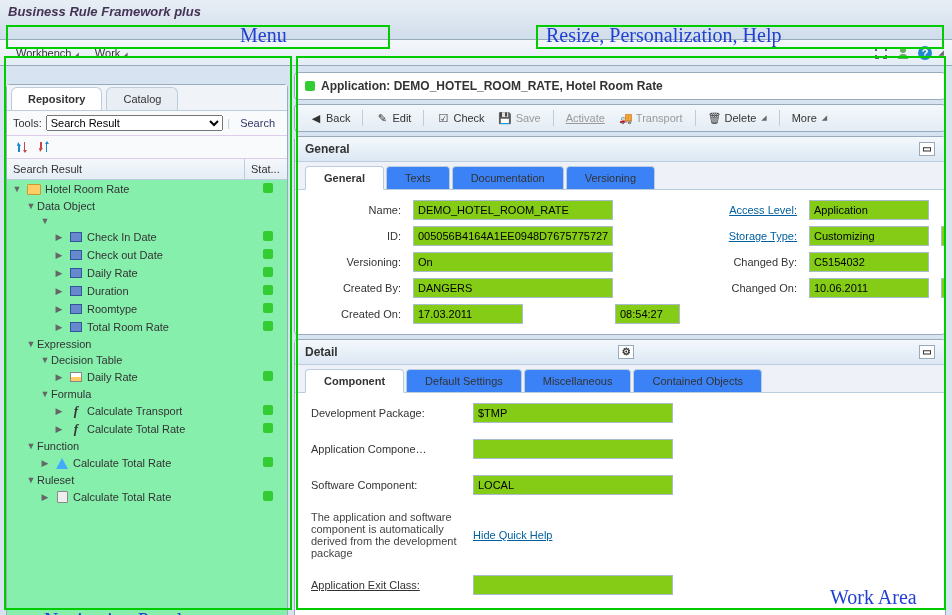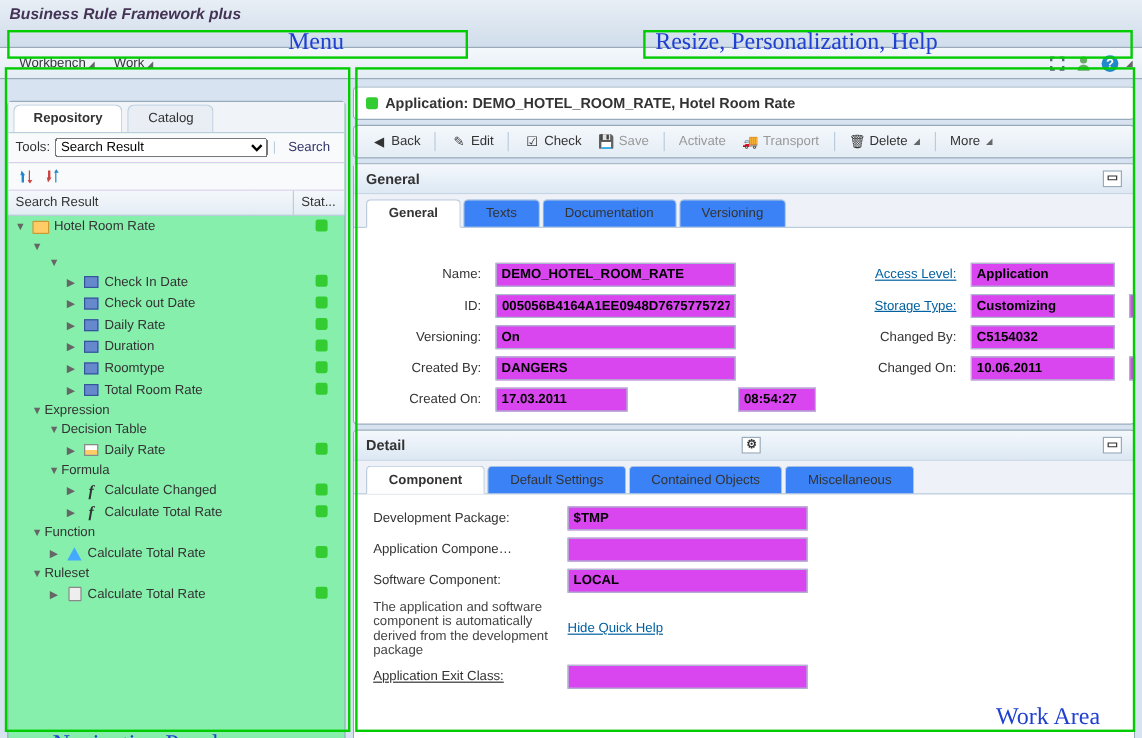--- a/index.html
+++ b/index.html
@@ -51,27 +51,27 @@
 .tb-sep { width: 1px; height: 16px; background: #bcd; margin: 0 4px; }
 .tb-icon { width: 14px; height: 14px; display: flex; align-items: center; justify-content: center; }
 
 .panel { background: #fff; border: 1px solid #9ab; border-radius: 4px; display: flex; flex-direction: column; }
 .panel-title { background: linear-gradient(#f4f8fc,#dce8f4); padding: 5px 10px; font-weight: bold; font-size: 12px; border-bottom: 1px solid #bcd; display: flex; align-items: center; }
 .panel-title .collapse { margin-left: auto; width: 16px; height: 14px; border: 1px solid #9ab; background: #fff; cursor: pointer; text-align: center; line-height: 12px; font-size: 10px; }
 .sub-tabs { display: flex; background: #eef2f8; padding: 4px 10px 0; gap: 2px; border-bottom: 1px solid #bcd; }
 .sub-tab { padding: 5px 18px; font-size: 11px; cursor: pointer; background: #3b82f6; border: 1px solid #bcd; border-bottom: none; border-radius: 4px 4px 0 0; }
 .sub-tab.active { background: #fff; font-weight: bold; border-bottom: 1px solid #fff; margin-bottom: -1px; }
 .panel-body { padding: 10px 16px; }
-.field-grid { display: grid; grid-template-columns: 90px 200px 70px 90px 120px 60px; gap: 6px 12px; align-items: center; font-size: 11px; margin-top: 19px; }
+.field-grid { display: grid; grid-template-columns: 90px 200px 70px 90px 120px 60px; gap: 6px 12px; align-items: center; font-size: 11px; }
 .field-label { text-align: right; color: #333; }
 .field-label.link { color: #0060a0; text-decoration: underline; cursor: pointer; }
 .field-input { border: 1px solid #abc; background: #fdfdfd; padding: 2px 4px; height: 20px; font-size: 11px; }
-.field-input.ro { background: #d946ef; font-weight: bold; }
+.field-input.ro { background: #84cc16; }
 .detail-sub { padding: 6px 12px; background: #f6f9fc; border-bottom: 1px solid #dce; font-size: 11px; }
-.props-grid { display: grid; grid-template-columns: 150px 200px; gap: 6px 12px; align-items: center; padding: 10px 16px; font-size: 11px; }
+.props-grid { display: grid; grid-template-columns: 150px 200px; gap: 16px 12px; align-items: center; padding: 10px 16px; font-size: 11px; }
 .help-text { font-size: 11px; color: #444; max-width: 220px; }
 .hide-link { color: #0060a0; text-decoration: underline; cursor: pointer; }
 
 .annotation-box { position: absolute; border: 2px solid #0c0; pointer-events: none; }
 .annotation-label { position: absolute; color: #2040d0; font-size: 20px; font-family: Georgia, serif; pointer-events: none; }
 </style>
 </head>
 <body>
 
 <div class="title-bar">
@@ -134,20 +134,21 @@
       <div class="tree-row" style="padding-left:4px">
         <span class="tree-toggle">▼</span>
         <span class="tree-icon">
             <span class="folder-icon"></span>
           </span>
         <span class="tree-label">Hotel Room Rate</span>
         <span class="tree-stat"><span class="stat-green"></span></span>
       </div>
       <div class="tree-row" style="padding-left:18px">
         <span class="tree-toggle">▼</span>
+        <span class="tree-label">Data Object</span>
       </div>
       <div class="tree-row" style="padding-left:32px">
         <span class="tree-toggle">▼</span>
       </div>
       <div class="tree-row" style="padding-left:46px">
         <span class="tree-toggle">▶</span>
         <span class="tree-icon">
             <span class="elem-icon"></span>
           </span>
         <span class="tree-label">Check In Date</span>
@@ -209,21 +210,21 @@
         <span class="tree-label">Daily Rate</span>
         <span class="tree-stat"><span class="stat-green"></span></span>
       </div>
       <div class="tree-row" style="padding-left:32px">
         <span class="tree-toggle">▼</span>
         <span class="tree-label">Formula</span>
       </div>
       <div class="tree-row" style="padding-left:46px">
         <span class="tree-toggle">▶</span>
         <span class="tree-icon f-icon">f</span>
-        <span class="tree-label">Calculate Changed</span>
+        <span class="tree-label">Calculate Transport</span>
         <span class="tree-stat"><span class="stat-green"></span></span>
       </div>
       <div class="tree-row" style="padding-left:46px">
         <span class="tree-toggle">▶</span>
         <span class="tree-icon f-icon">f</span>
         <span class="tree-label">Calculate Total Rate</span>
         <span class="tree-stat"><span class="stat-green"></span></span>
       </div>
       <div class="tree-row" style="padding-left:18px">
         <span class="tree-toggle">▼</span>
@@ -271,21 +272,21 @@
       <div class="tb-btn">
           <span class="tb-icon">☑</span>
           <span>Check</span>
         </div>
       <div class="tb-btn disabled">
           <span class="tb-icon">💾</span>
           <span>Save</span>
         </div>
       <span class="tb-sep"></span>
       <div class="tb-btn disabled">
-          <span style="">Activate</span>
+          <span style="text-decoration:underline">Activate</span>
         </div>
       <div class="tb-btn disabled">
           <span class="tb-icon">🚚</span>
           <span>Transport</span>
         </div>
       <span class="tb-sep"></span>
       <div class="tb-btn">
           <span class="tb-icon">🗑</span>
           <span>Delete</span>
           <span style="font-size:7px;color:#666;margin-left:2px">◢</span>
@@ -347,22 +348,22 @@
 
     <div class="panel" style="flex:1;overflow:hidden">
       <div class="panel-title">
         <span>Detail</span>
         <span class="collapse" style="margin-left:auto;margin-right:4px">⚙</span>
         <span class="collapse">▭</span>
       </div>
       <div class="sub-tabs">
         <div class="sub-tab active">Component</div>
         <div class="sub-tab">Default Settings</div>
+        <div class="sub-tab">Miscellaneous</div>
         <div class="sub-tab">Contained Objects</div>
-        <div class="sub-tab">Miscellaneous</div>
       </div>
       <div class="props-grid">
         <span>Development Package:</span>
         <input class="field-input ro" readonly="" value="$TMP" style="">
         <span>Application Compone…</span>
         <input class="field-input ro" readonly="" value="" style="">
         <span>Software Component:</span>
         <input class="field-input ro" readonly="" value="LOCAL" style="">
         <div class="help-text" style="grid-column:1/2">The application and software component is automatically derived from the development package</div>
         <span class="hide-link">Hide Quick Help</span>

